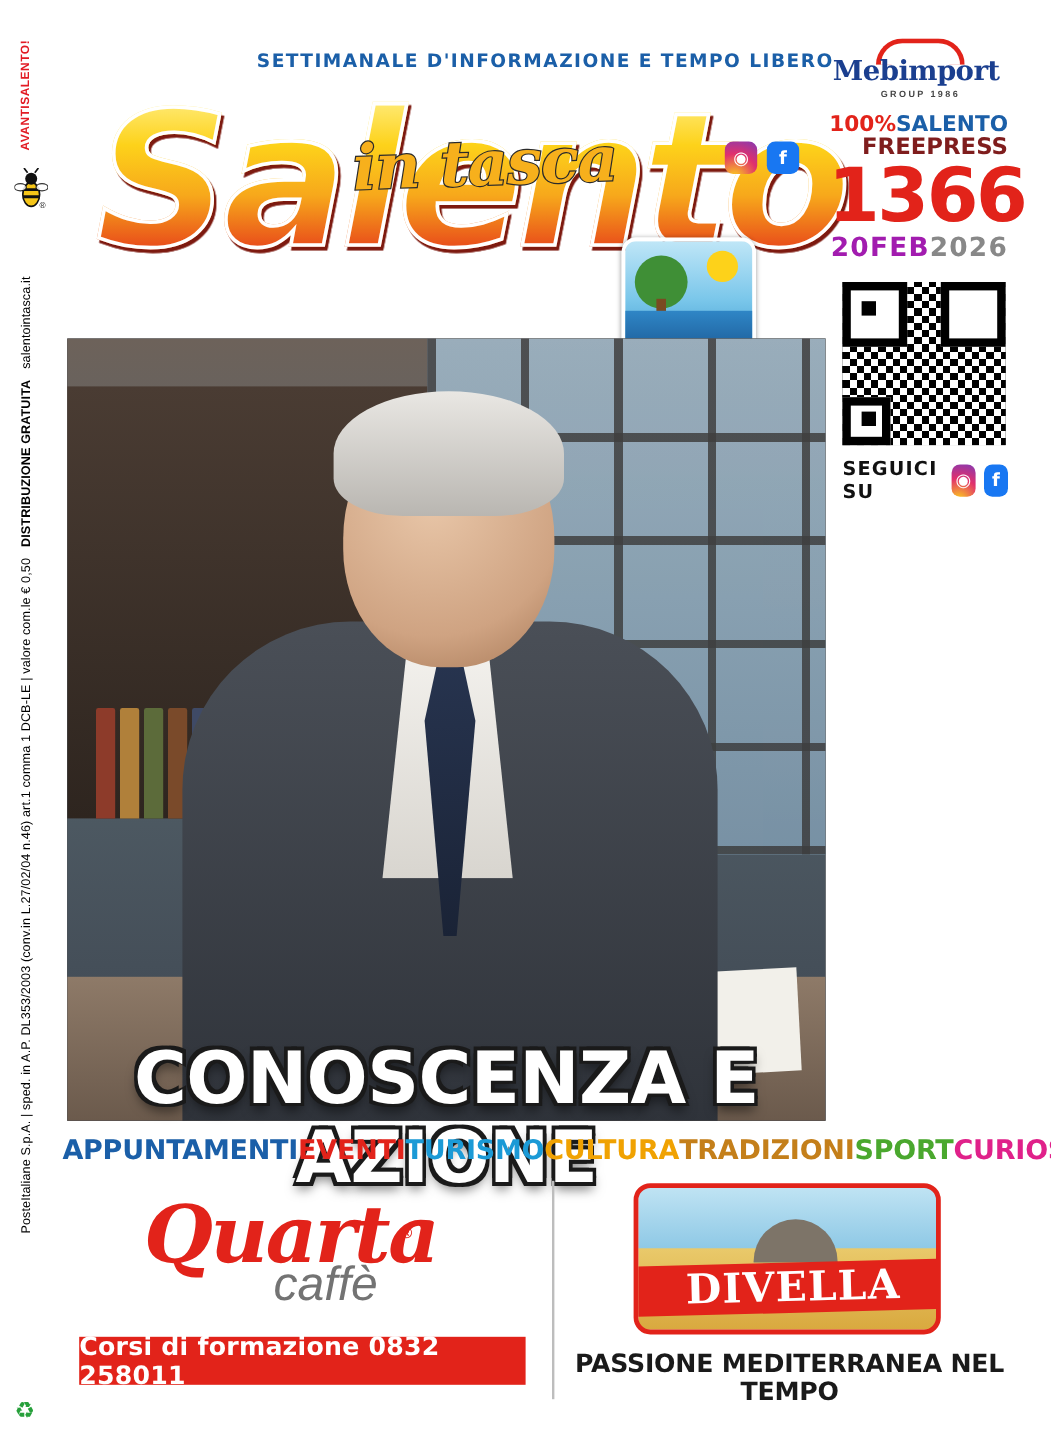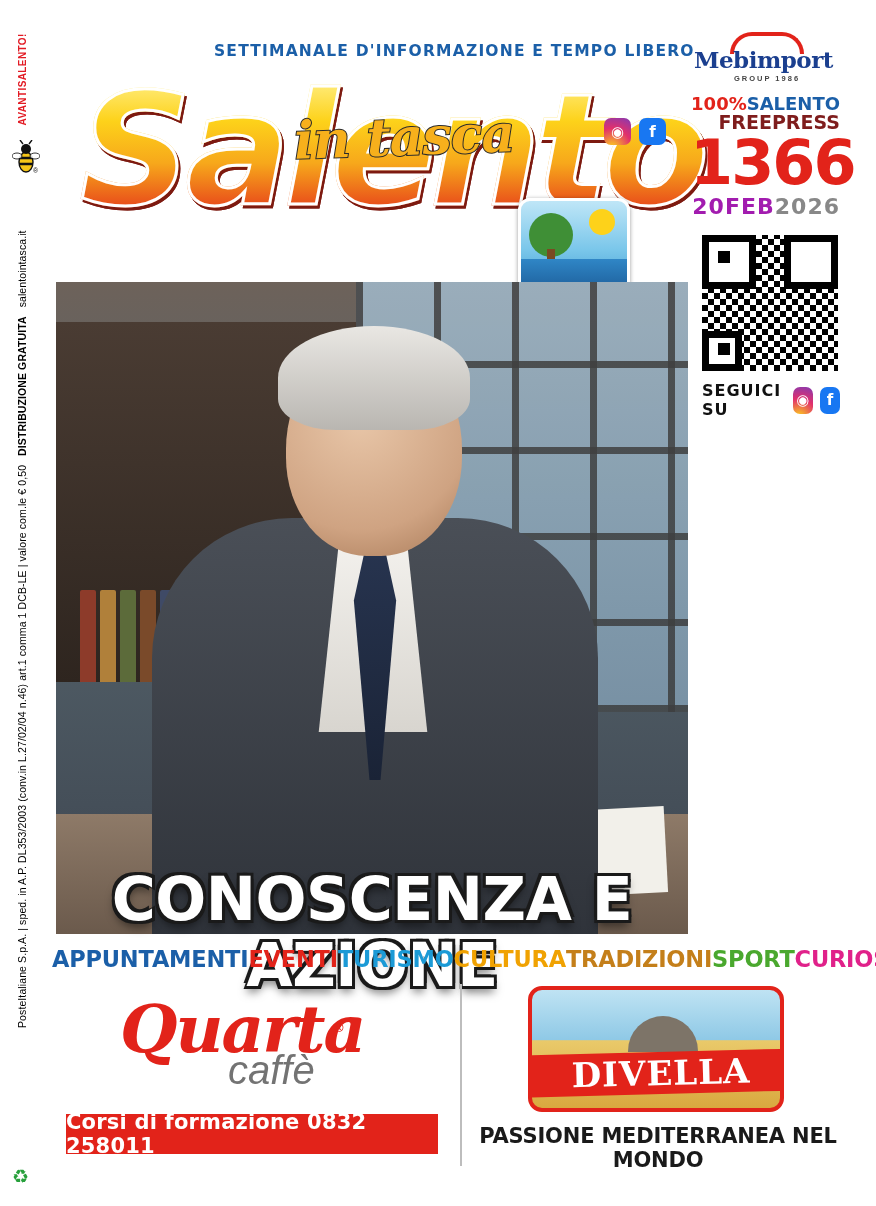--- a/index.html
+++ b/index.html
@@ -544,16 +544,16 @@
     <div class="corsi">Corsi di formazione 0832 258011</div>
   </div>
 
   <div class="ad-right">
     <div class="divella-logo">
       <div class="divella-hill"></div>
       <div class="divella-band">
         <span class="divella-word">DIVELLA</span>
       </div>
     </div>
-    <div class="divella-slogan">PASSIONE MEDITERRANEA NEL MONDO</div>
+    <div class="divella-slogan">PASSIONE MEDITERRANEA NEL TEMPO</div>
   </div>
 
 </div>
 
 </body></html>

